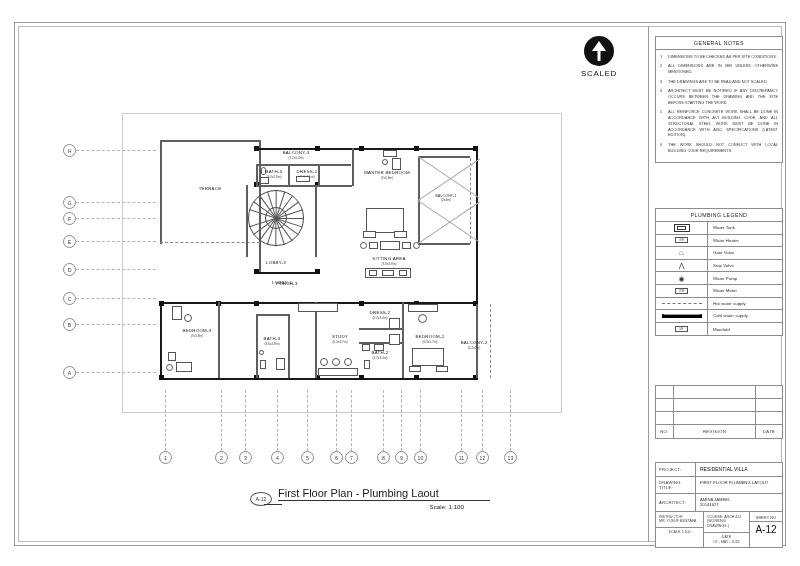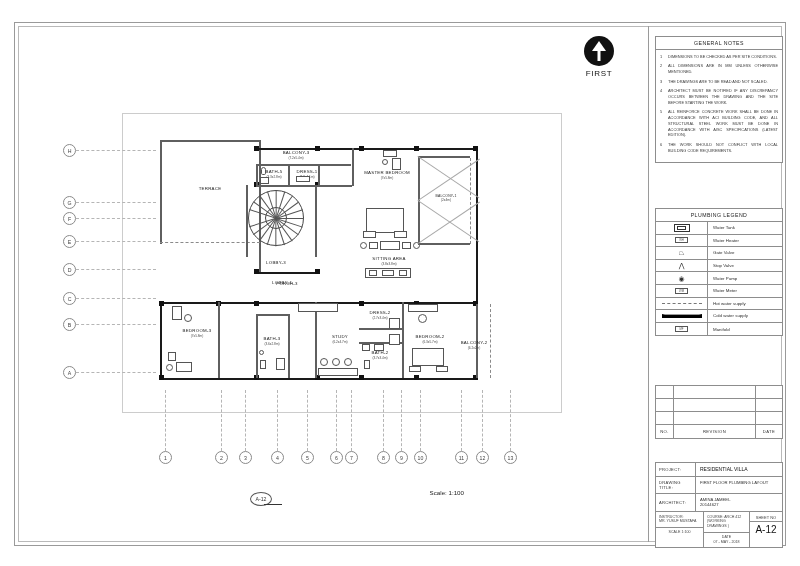--- a/index.html
+++ b/index.html
@@ -172,21 +172,21 @@
 <body>
 
 <div id="sheet">
 
   <div class="frame-outer"></div>
   <div class="frame-inner"></div>
   <div class="panel-divider"></div>
 
   <div class="north-wrap">
     <div class="north-circle"></div>
-    <div class="north-label">FIRST</div>
+    <div class="north-label">SCALED</div>
   </div>
 
   <div class="dwg-viewport"></div>
 
   <div>
     <div class="bub" style="left:63px;top:144px">H</div>
     <div class="glead" style="left:76px;top:150px;width:80px"></div>
     <div class="bub" style="left:63px;top:196px">G</div>
     <div class="glead" style="left:76px;top:202px;width:80px"></div>
     <div class="bub" style="left:63px;top:212px">F</div>
@@ -426,20 +426,21 @@
     <div class="wall wall-v thin" style="left:316px;top:166px;height:74px"></div>
     <div class="rm" style="left:294px;top:202px;width:40px">
       <span>BALCONY-2</span><small>(6.2x2m)</small>
     </div>
   </div>
 
   <div class="ptitle-wrap">
     <div class="ptitle-mark">A-12</div>
     <div class="ptitle-rule"></div>
     <div class="ptitle-txt">
+      <div class="ptitle-main">First Floor Plan - Plumbing Laout</div>
       <div class="ptitle-scale">Scale: 1:100</div>
     </div>
   </div>
 
   <div class="rp rp-box notes">
     <div class="rp-title">GENERAL NOTES</div>
     <div class="notes-body">
       <div class="note">
         <span class="note-n">1</span>
           <span>DIMENSIONS TO BE CHECKED AS PER SITE CONDITIONS.</span>

